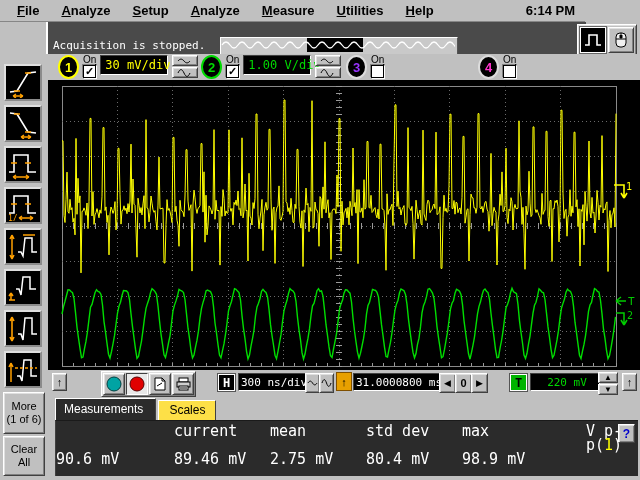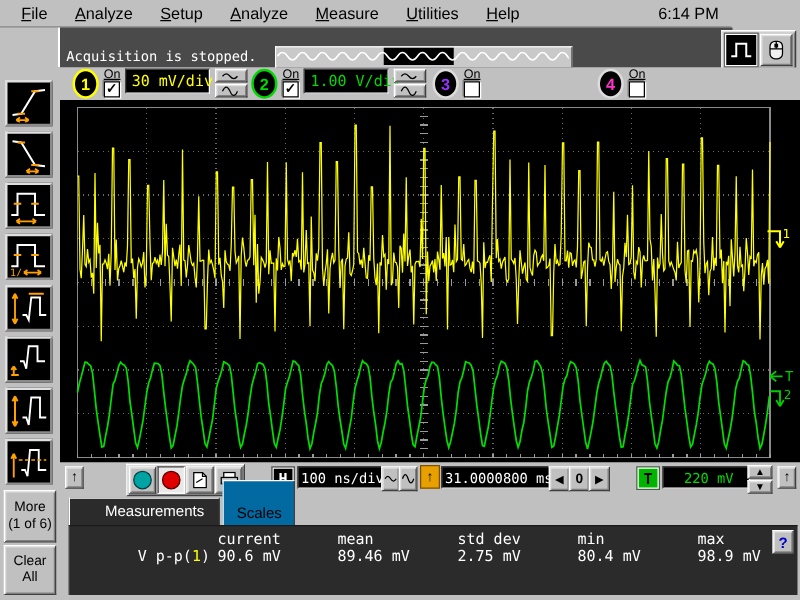--- a/index.html
+++ b/index.html
@@ -8,21 +8,21 @@
   .raised{background:#c0c0c0;border-top:1px solid #ffffff;border-left:1px solid #ffffff;
           border-right:1px solid #404040;border-bottom:1px solid #404040;
           box-shadow:inset 1px 1px 0 #dfdfdf, inset -1px -1px 0 #808080;}
   .sunken{border-top:1px solid #404040;border-left:1px solid #404040;
           border-right:1px solid #ffffff;border-bottom:1px solid #ffffff;}
   .lcd{background:#000;color:#fff;border-top:1px solid #404040;border-left:1px solid #404040;
        border-right:1px solid #fff;border-bottom:1px solid #fff;
        font-family:"DejaVu Sans Mono",monospace;font-size:12px;display:flex;align-items:center;padding-left:4px;white-space:nowrap;}
   
   .menubar{position:absolute;left:0;top:0;width:585px;height:22px;display:flex;align-items:center;
-           padding-left:6px;box-sizing:border-box;border-bottom:1px solid #868686;background:#c0c0c0;}
+           padding-left:6px;box-sizing:border-box;border-bottom:1px solid #868686;background:#c0c0c0;font-weight:bold;}
   .menu-item{display:inline-block;padding:2px 11px;font-size:13px;cursor:default;}
   .menu-item::first-letter{text-decoration:underline;}
   .clock{margin-left:auto;padding-right:10px;font-size:13px;}
   
   .status{position:absolute;left:46px;top:22px;width:540px;height:32px;background:#4a4a4a;
           border-left:2px solid #fff;color:#fff;font-family:"DejaVu Sans Mono",monospace;
           font-size:11px;line-height:15px;box-sizing:border-box;padding:16px 0 0 5px;}
   .membar{position:absolute;left:220px;top:37px;width:236px;height:16px;background:#c9c9c9;
           border-top:1px solid #fff;border-left:1px solid #fff;border-right:1px solid #555;border-bottom:1px solid #555;}
   .topright{position:absolute;right:3px;top:24px;display:flex;gap:2px;padding:2px;}
@@ -47,28 +47,28 @@
   
   .wavebox{position:absolute;left:48px;top:80px;width:592px;height:290px;background:#000;}
   .marker{position:absolute;}
   
   .toolbar{position:absolute;left:46px;top:370px;width:594px;height:28px;background:#c0c0c0;}
   .tb{position:absolute;display:flex;align-items:center;justify-content:center;font-size:11px;}
   .keybox{font-family:"DejaVu Sans Mono",monospace;font-weight:bold;font-size:12px;
           display:flex;align-items:center;justify-content:center;border:1px solid #fff;box-shadow:0 0 0 1px #555;}
   
   .tabs{position:absolute;left:55px;top:400px;height:20px;display:flex;align-items:flex-end;}
-  .tab-active{background:#2b2b2b;color:#fff;font-size:12px;padding:3px 12px 4px 28px;
+  .tab-active{background:#2b2b2b;color:#fff;font-size:12px;padding:3px 12px 4px 8px;
               border-top:1px solid #fff;border-left:1px solid #fff;border-right:1px solid #404040;}
-  .tab{background:#0369a1;color:#000;font-size:12px;padding:18px 10px 3px 10px;margin-left:2px;
+  .tab{background:#fde047;color:#000;font-size:12px;padding:2px 10px 3px 10px;margin-left:2px;
        border-top:1px solid #fff;border-left:1px solid #fff;border-right:1px solid #404040;}
   .mpanel{position:absolute;left:55px;top:420px;width:583px;height:56px;background:#2b2b2b;
           border-top:1px solid #1a1a1a;border-left:1px solid #404040;box-sizing:border-box;color:#fff;}
   .mtable{display:grid;grid-template-columns:118px 96px 96px 96px 96px 70px;
-          font-family:"DejaVu Sans Mono",monospace;font-size:12px;line-height:14px;padding-top:3px;}
+          font-family:"DejaVu Sans Mono",monospace;font-size:15px;line-height:14px;padding-top:3px;}
   .mtable .lab{text-align:right;padding-right:6px;}
   .helpbtn{position:absolute;right:3px;top:3px;width:15px;height:17px;color:#0000cc;
            font-weight:bold;font-size:12px;display:flex;align-items:center;justify-content:center;}
   .yel{color:#ffff00;}
 </style>
 </head>
 <body>
 
 <div id="root">
 
@@ -450,21 +450,21 @@
         <svg width="15" height="14">
           <rect x="3" y="1" width="9" height="4" fill="#fff" stroke="#000"></rect>
           <rect x="1" y="5" width="13" height="5" fill="#d0d0d0" stroke="#000"></rect>
           <rect x="3" y="9" width="9" height="4" fill="#fff" stroke="#000"></rect>
           <line x1="4" y1="11" x2="11" y2="11" stroke="#000"></line>
         </svg>
       </div>
     </div>
 
     <div class="tb keybox" style="left:172px;top:4px;width:15px;height:15px;background:#000;color:#fff;">H</div>
-    <div class="lcd tb" style="left:192px;top:3px;width:62px;height:16px;">100 ns/div</div>
+    <div class="lcd tb" style="left:192px;top:3px;width:62px;height:16px;">300 ns/div</div>
     <div class="tb raised" style="left:259px;top:3px;width:13px;height:18px;">
       <svg width="11" height="8">
           <path d="M1 4 C2.5 1.5,4 1.5,5.5 4 S8.5 6.5,10 4" fill="none" stroke="#000"></path>
         </svg>
     </div>
     <div class="tb raised" style="left:273px;top:3px;width:13px;height:18px;">
       <svg width="11" height="10">
           <path d="M1 5 C2.5 0.5,4 0.5,5.5 5 S8.5 9.5,10 5" fill="none" stroke="#000"></path>
         </svg>
     </div>
@@ -497,21 +497,20 @@
   <div class="tabs">
     <span class="tab-active">Measurements</span>
     <span class="tab">Scales</span>
   </div>
   <div class="mpanel">
     <div class="mtable">
       <span></span>
       <span>current</span>
       <span>mean</span>
       <span>std dev</span>
-      <span>min</span>
       <span>max</span>
       <span class="lab"><span>V p-p(</span><span class="yel">1</span><span>)</span></span>
       <span>90.6 mV</span>
       <span>89.46 mV</span>
       <span>2.75 mV</span>
       <span>80.4 mV</span>
       <span>98.9 mV</span>
     </div>
     <div class="helpbtn raised">?</div>
   </div>

